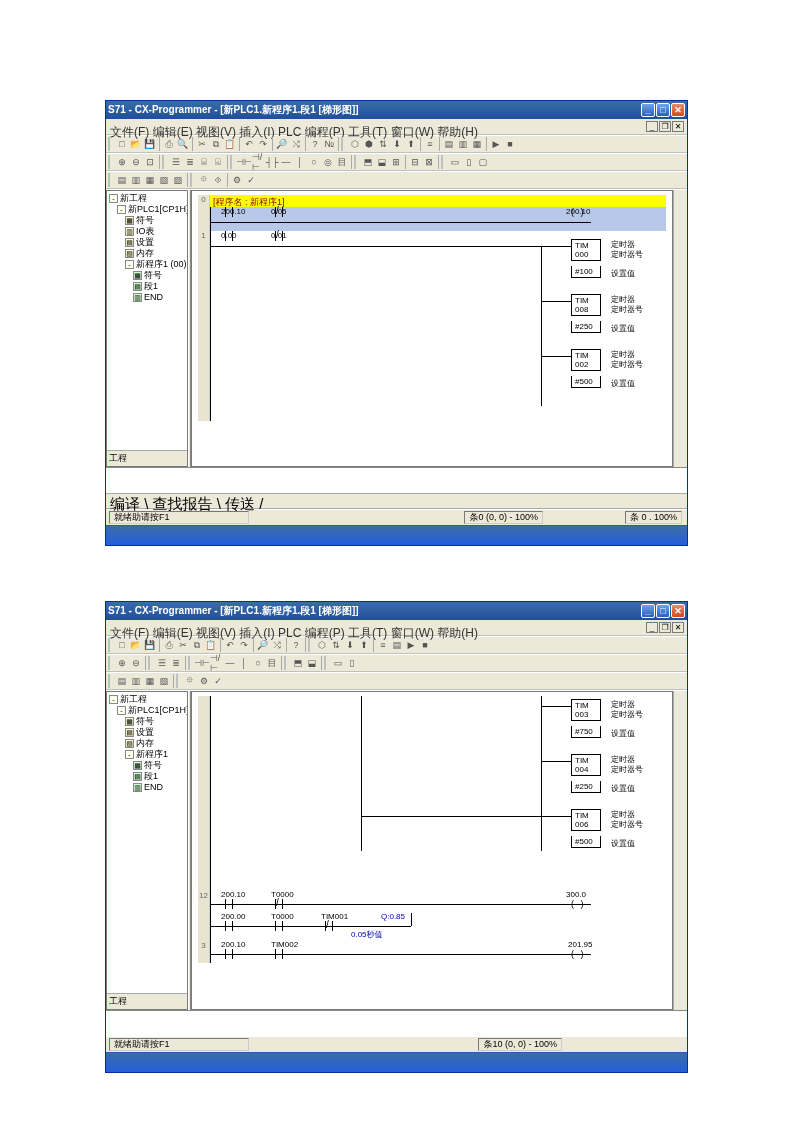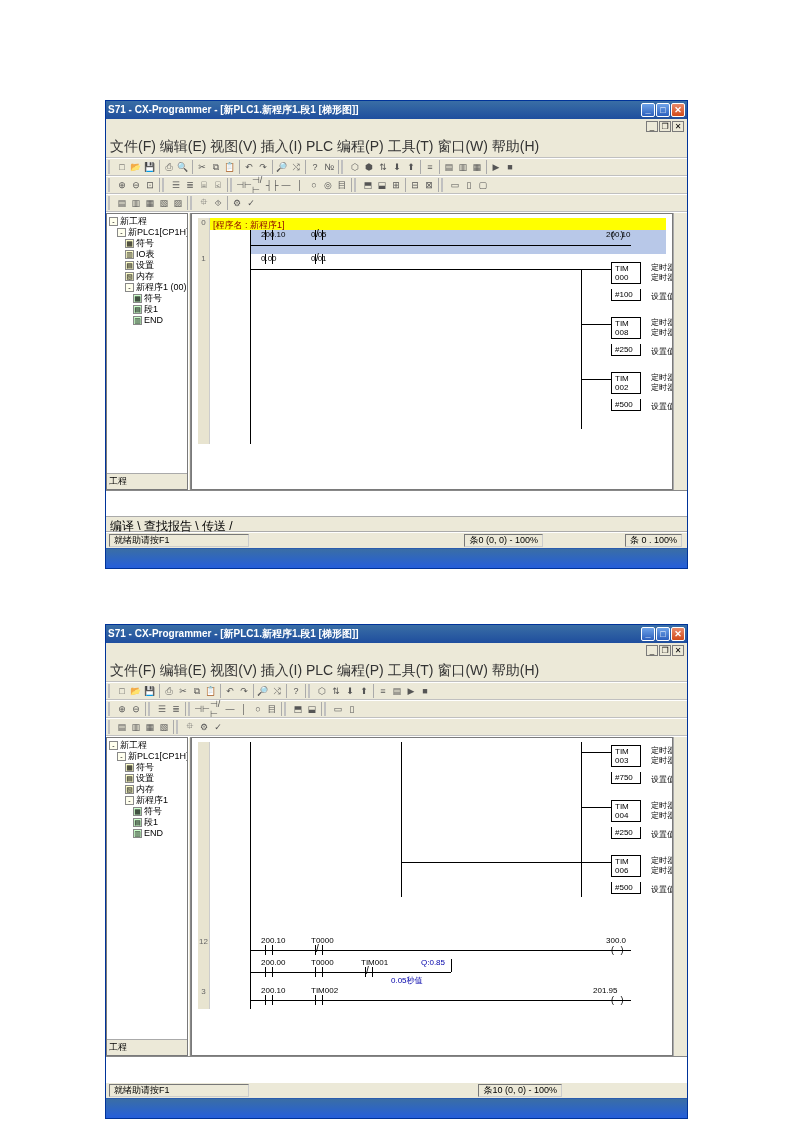--- a/index.html
+++ b/index.html
@@ -5,50 +5,50 @@
   * { box-sizing: border-box; margin: 0; padding: 0; }
   body { font-family: "MS Sans Serif", Tahoma, sans-serif; font-size: 10px; background: #fff; width: 793px; }
   .page { padding: 100px 105px 80px 105px; }
   .app-window { border: 1px solid #003399; background: #fef9c3; margin-bottom: 55px; position: relative; }
   .titlebar { height: 18px; background: linear-gradient(to bottom, #3a6ea5, #1f4e9e); color: #fff; font-size: 10px; display: flex; align-items: center; padding: 0 2px; font-weight: bold; }
   .titlebar .win-btns { margin-left: auto; display: flex; gap: 1px; }
   .win-btn { width: 14px; height: 14px; background: linear-gradient(#6fa3e8,#2b5fbd); border: 1px solid #fff; border-radius: 2px; display: flex; align-items: center; justify-content: center; color: #fff; font-size: 9px; line-height: 1; }
   .win-btn.close { background: linear-gradient(#e98a6a,#d14a1a); }
   .sub-win-btns { position: absolute; right: 3px; top: 20px; display: flex; gap: 1px; }
   .sub-win-btn { width: 12px; height: 11px; border: 1px solid #7a7a7a; background: #ece9d8; font-size: 8px; display: flex; align-items: center; justify-content: center; }
-  .menubar { height: 16px; background: #ece9d8; font-size: 14px; padding: 19px 4px; color: #333; border-bottom: 1px solid #c0c0c0; }
+  .menubar { height: 16px; background: #ece9d8; font-size: 12px; padding: 5px 4px; color: #333; border-bottom: 1px solid #c0c0c0; }
   .toolbar-row { height: 18px; background: #ece9d8; border-top: 1px solid #fff; border-bottom: 1px solid #c0c0c0; display: flex; align-items: center; padding: 0 2px; gap: 0; }
   .tb-grip { width: 5px; height: 14px; border-left: 2px solid #c0c0c0; margin-right: 2px; }
   .tb-btn { width: 14px; height: 14px; border: 1px solid transparent; display: flex; align-items: center; justify-content: center; font-size: 9px; color: #555; }
   .tb-sep { width: 1px; height: 14px; background: #aaa; margin: 0 2px; }
   .client { display: flex; height: 278px; border-top: 1px solid #fff; }
   .client.tall { height: 320px; }
   .sidebar { width: 82px; background: #fff; border: 1px solid #7a7a7a; display: flex; flex-direction: column; font-size: 9px; }
   .tree { flex: 1; overflow: hidden; padding: 2px; line-height: 11px; color: #000; }
   .tree-item { white-space: nowrap; }
   .tree-item .ic { display: inline-block; width: 9px; height: 9px; border: 1px solid #888; background: #ffe; margin-right: 2px; font-size: 7px; text-align: center; line-height: 7px; }
   .tree-indent1 { padding-left: 8px; }
   .tree-indent2 { padding-left: 16px; }
   .tree-indent3 { padding-left: 24px; }
   .sidebar-tabs { height: 16px; background: #ece9d8; border-top: 1px solid #aaa; font-size: 9px; padding: 1px 2px; }
   .splitter { width: 3px; background: #ece9d8; border-left: 1px solid #fff; border-right: 1px solid #888; }
   .editor { flex: 1; background: #fff; border: 1px solid #7a7a7a; position: relative; overflow: hidden; }
   .vscroll { width: 14px; background: #ece9d8; border-left: 1px solid #aaa; }
   .bottom-panel { height: 26px; border-top: 1px solid #888; background: #fff; font-size: 9px; padding: 1px 3px; color: #333; }
-  .bottom-tabs { height: 16px; background: #ece9d8; border-top: 1px solid #aaa; border-bottom: 1px solid #aaa; font-size: 12px; padding: 1px 4px; }
+  .bottom-tabs { height: 16px; background: #ece9d8; border-top: 1px solid #aaa; border-bottom: 1px solid #aaa; font-size: 15px; padding: 1px 4px; }
   .statusbar { height: 16px; background: #ece9d8; display: flex; align-items: center; font-size: 9px; padding: 0 3px; border-top: 1px solid #fff; }
   .status-cell { border: 1px inset #ccc; padding: 0 4px; height: 13px; margin-right: 2px; display: flex; align-items: center; }
   .status-cell.wide { min-width: 140px; }
   .taskbar { height: 20px; background: linear-gradient(#3a6ea5,#245edb); border-top: 1px solid #2a5cae; }
   
   .ladder { position: absolute; inset: 0; padding: 4px 6px; font-size: 8px; color: #000; }
   .rung-hdr { height: 12px; display: flex; }
   .rung-num { width: 12px; background: #e8e4d0; border-right: 1px solid #ccc; text-align: center; color: #666; font-size: 8px; }
   .rung-yellow { flex: 1; background: #ffff00; padding: 1px 3px; font-size: 9px; }
-  .rung-row { display: flex; height: 14px; gap: 40px; }
+  .rung-row { display: flex; height: 14px; }
   .rung-body { flex: 1; position: relative; border-left: 1px solid #000; }
   .contact { position: absolute; font-size: 8px; color: #000; }
   .contact .sym { display: inline-block; border-left: 1px solid #000; border-right: 1px solid #000; width: 8px; height: 10px; position: relative; }
   .contact .sym.nc:after { content: '/'; position: absolute; left: 0; top: -2px; font-size: 10px; }
   .hline { position: absolute; border-top: 1px solid #000; }
   .vline { position: absolute; border-left: 1px solid #000; }
   .box { position: absolute; border: 1px solid #000; padding: 1px 3px; font-size: 8px; background: #fff; min-width: 30px; }
   .lbl { position: absolute; font-size: 8px; white-space: nowrap; }
   .sel-blue { background: #b8c8e8; }
   .dots-bg { background-image: radial-gradient(#ddd 0.5px, transparent 0.5px); background-size: 8px 8px; }
@@ -431,21 +431,21 @@
         </div>
 
         <div class="rung-row" style="height:22px">
           <div class="rung-num">3</div>
           <div class="rung-body">
             <div class="lbl" style="left:10px;top:-1px">200.10</div>
             <div class="contact" style="left:14px;top:8px"><span class="sym"></span></div>
             <div class="lbl" style="left:60px;top:-1px">TIM002</div>
             <div class="contact" style="left:64px;top:8px"><span class="sym"></span></div>
             <div class="hline" style="left:0;top:13px;width:380px"></div>
-            <div class="lbl" style="left:342px;top:-1px">201.95</div>
+            <div class="lbl" style="left:357px;top:-1px">201.95</div>
             <div class="coil" style="left:360px;top:8px"><span class="paren">( )</span></div>
           </div>
         </div>
       </div>
     </div>
     <div class="vscroll"></div>
   </div>
 
   <div class="bottom-panel"></div>
   <div class="statusbar">

